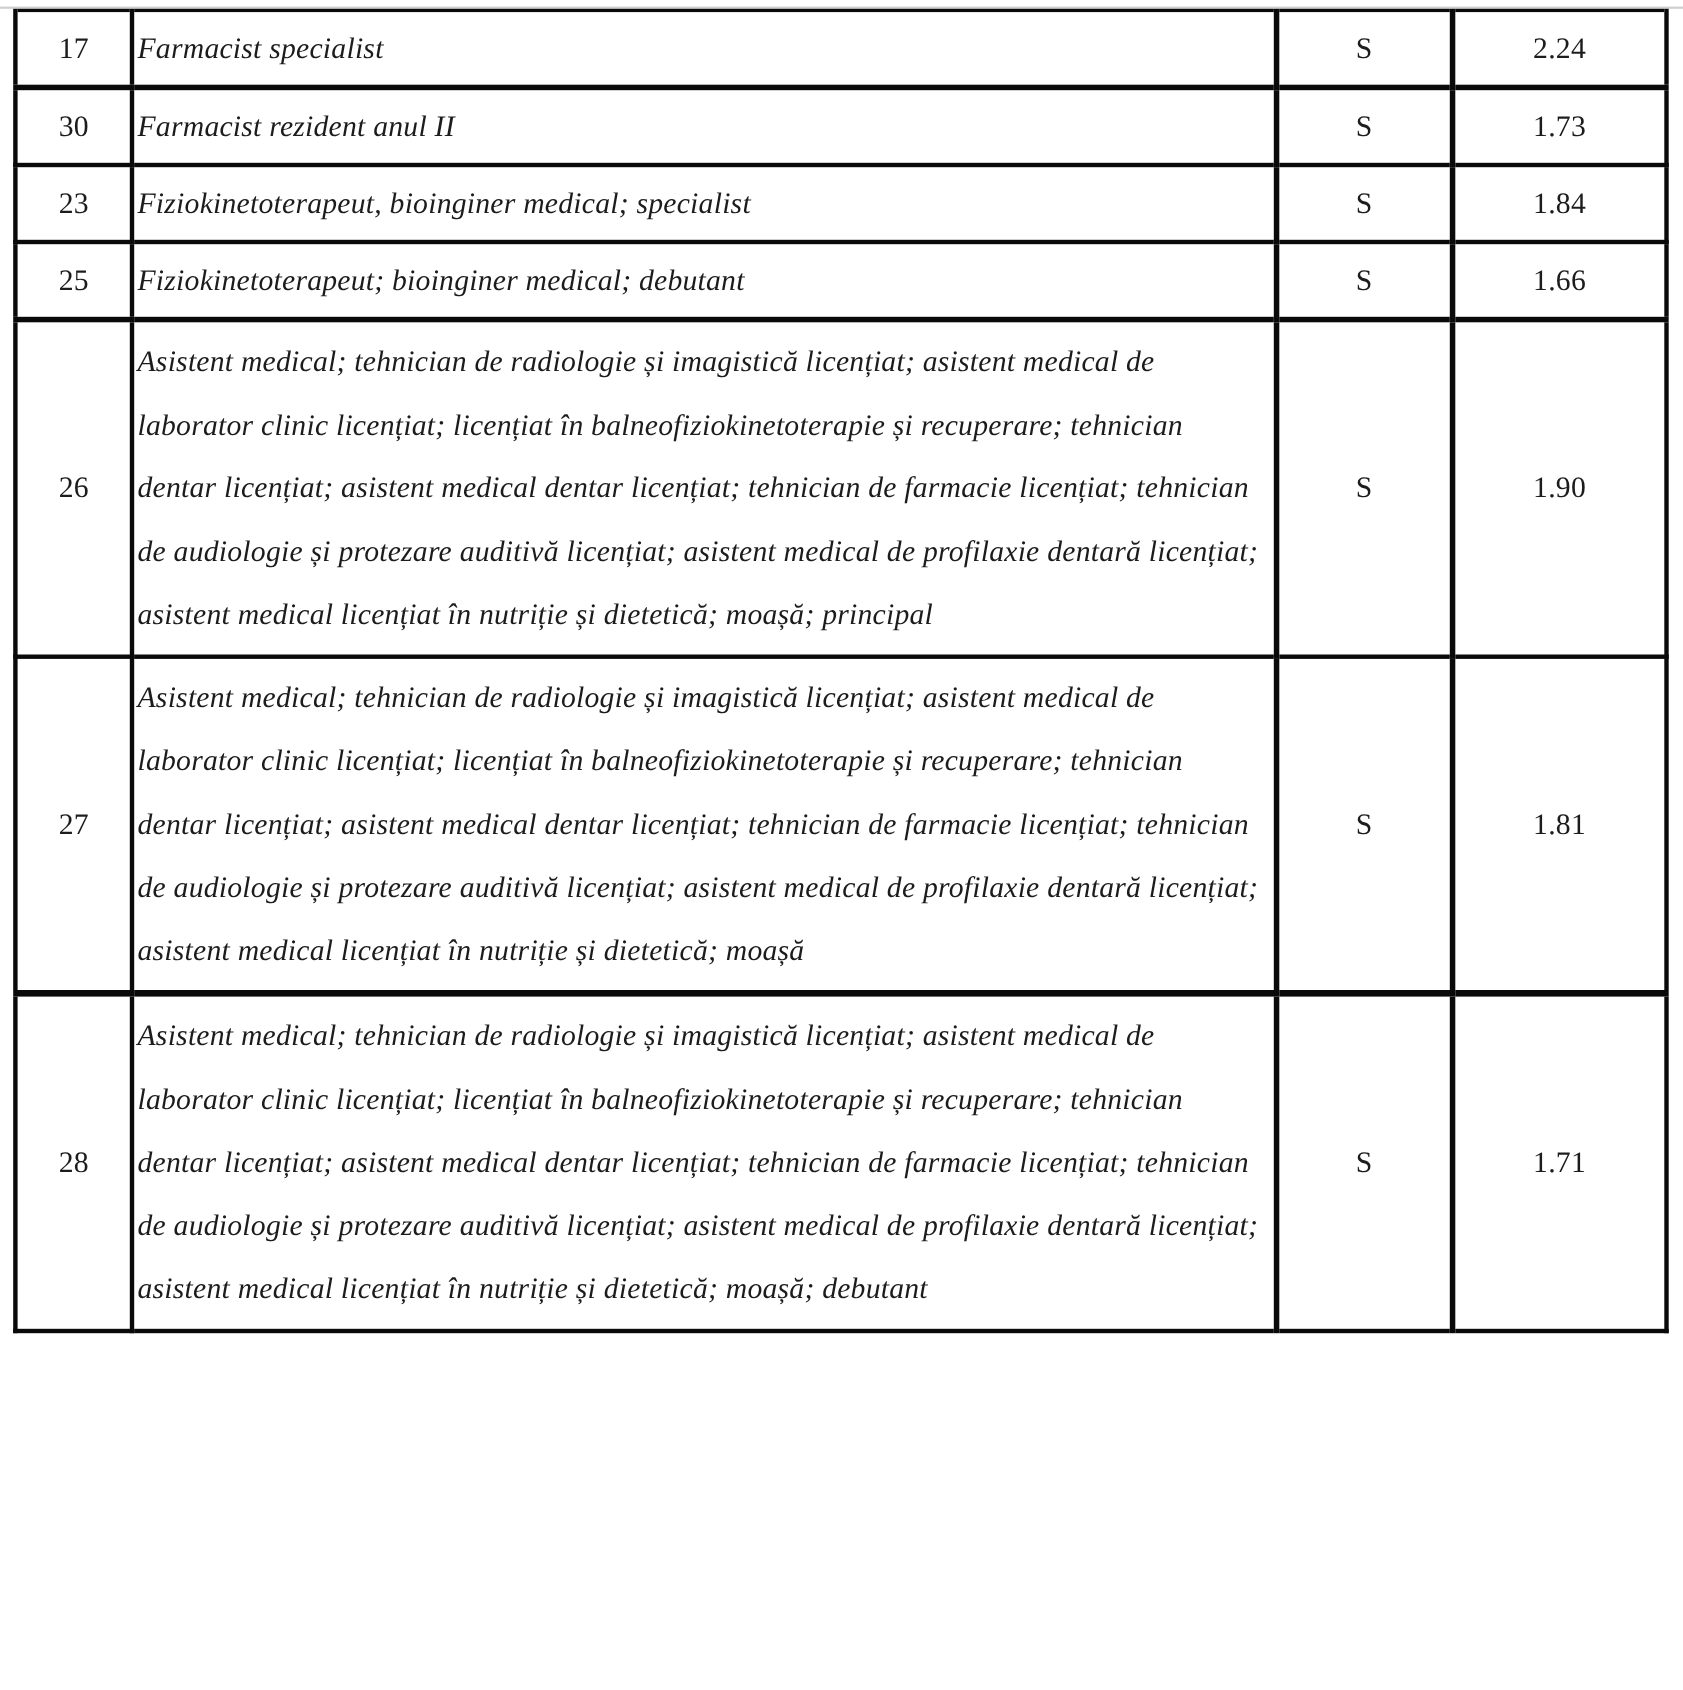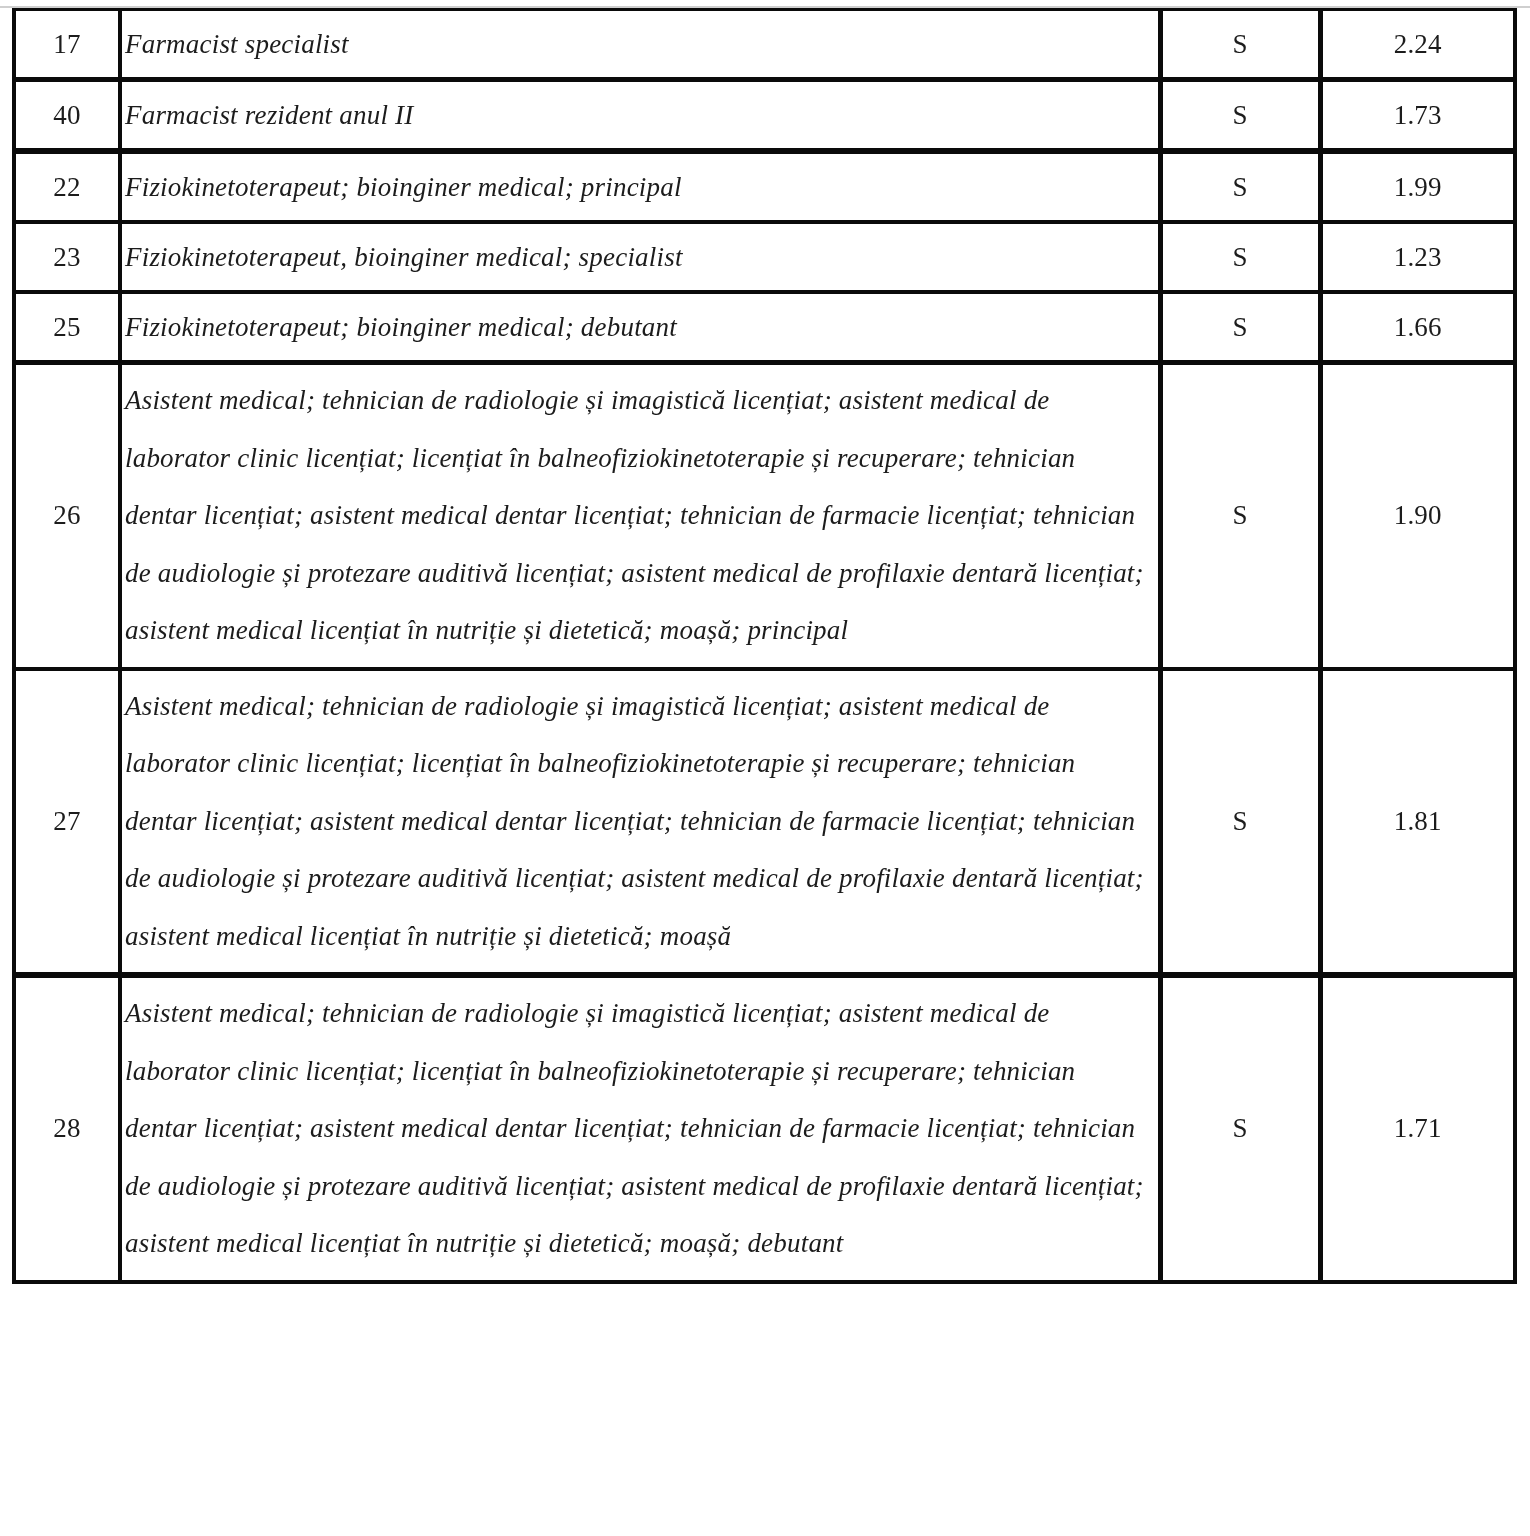--- a/index.html
+++ b/index.html
@@ -67,36 +67,30 @@
         <col class="c-coef">
     </colgroup>
     <tbody>
       <tr class="r-simple bt3">
         <td class="no">17</td>
         <td class="title">Farmacist specialist</td>
         <td class="lvl">S</td>
         <td class="coef">2.24</td>
       </tr>
       <tr class="r-simple bt5">
-        <td class="no">40</td>
+        <td class="no">30</td>
         <td class="title">Farmacist rezident anul II</td>
         <td class="lvl">S</td>
         <td class="coef">1.73</td>
-      </tr>
-      <tr class="r-simple bt6">
-        <td class="no">22</td>
-        <td class="title">Fiziokinetoterapeut; bioinginer medical; principal</td>
-        <td class="lvl">S</td>
-        <td class="coef">1.99</td>
       </tr>
       <tr class="r-simple bt4">
         <td class="no">23</td>
         <td class="title">Fiziokinetoterapeut, bioinginer medical; specialist</td>
         <td class="lvl">S</td>
-        <td class="coef">1.23</td>
+        <td class="coef">1.84</td>
       </tr>
       <tr class="r-simple bt3">
         <td class="no">25</td>
         <td class="title">Fiziokinetoterapeut; bioinginer medical; debutant</td>
         <td class="lvl">S</td>
         <td class="coef">1.66</td>
       </tr>
       <tr class="r-multi bt5">
         <td class="no">26</td>
         <td class="title">Asistent medical; tehnician de radiologie și imagistică licențiat; asistent medical de laborator clinic licențiat; licențiat în balneofiziokinetoterapie și recuperare; tehnician dentar licențiat; asistent medical dentar licențiat; tehnician de farmacie licențiat; tehnician de audiologie și protezare auditivă licențiat; asistent medical de profilaxie dentară licențiat; asistent medical licențiat în nutriție și dietetică; moașă; principal</td>

